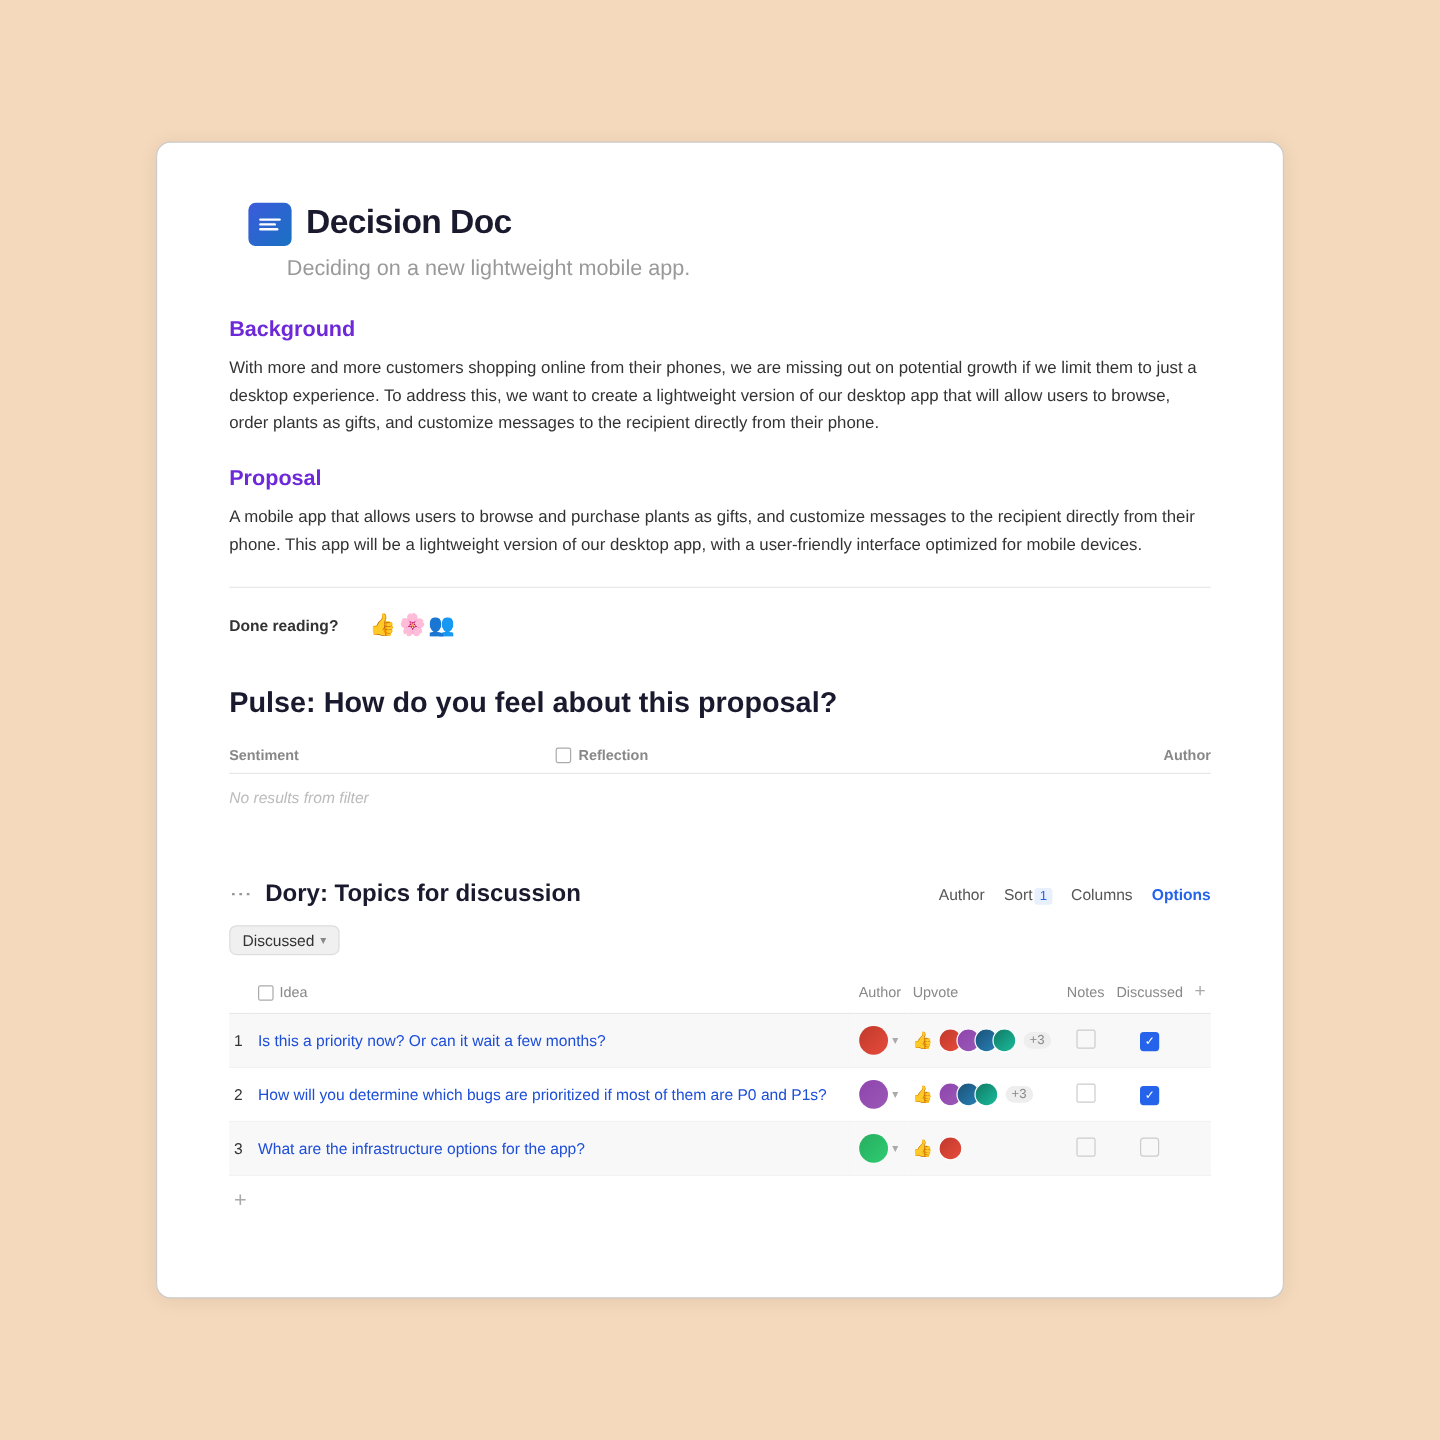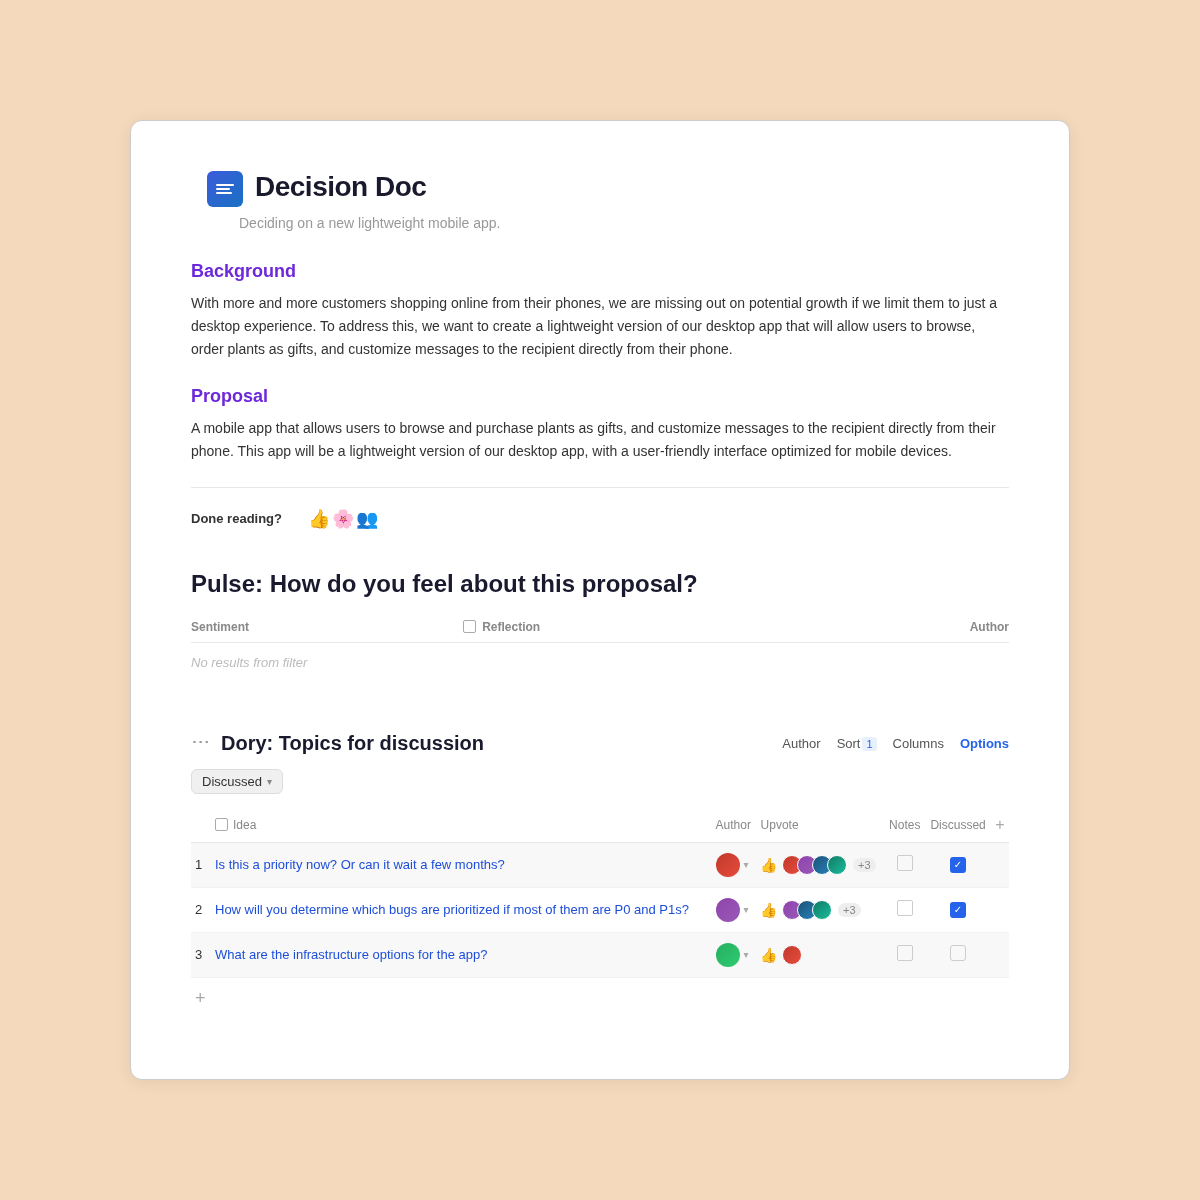--- a/index.html
+++ b/index.html
@@ -52,21 +52,21 @@
     .doc-icon-line:nth-child(2) { width: 14px; }
     .doc-icon-line:nth-child(3) { width: 16px; }
     .doc-title {
       font-size: 28px;
       font-weight: 700;
       color: #1a1a2e;
       letter-spacing: -0.5px;
     }
     .doc-subtitle {
       color: #999;
-      font-size: 14px;
+      font-size: 18px;
       margin-bottom: 30px;
       padding-left: 48px;
     }
     .section-title {
       font-size: 18px;
       font-weight: 700;
       color: #6d28d9;
       margin-bottom: 10px;
     }
     .section-body {

